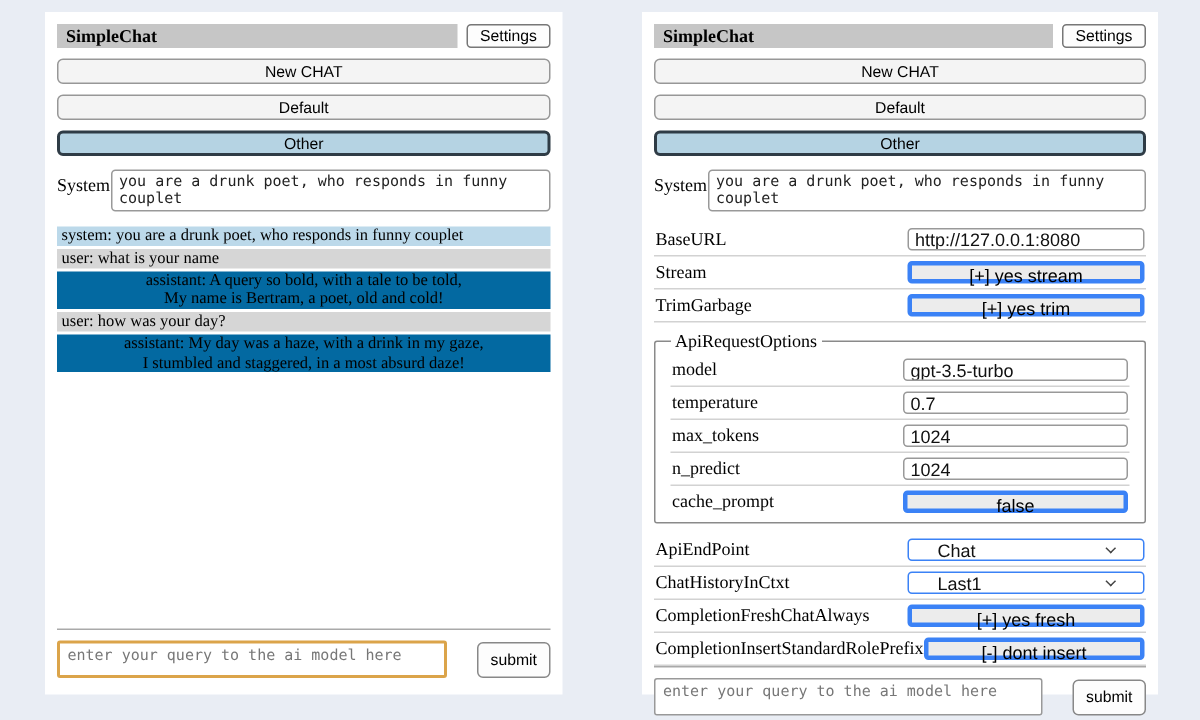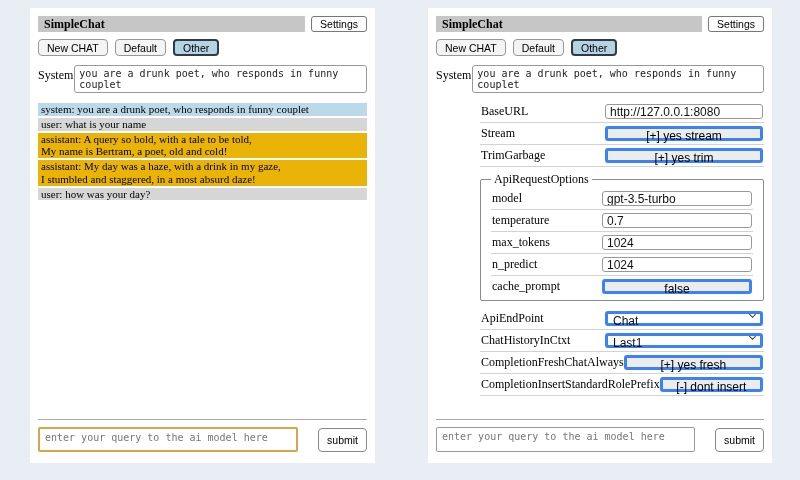--- a/index.html
+++ b/index.html
@@ -18,48 +18,48 @@
   .stage{display:flex;padding:8px 28px 0 30px;gap:53px;height:390px;}
   .panel{background:var(--panel-background);width:345px;height:455px;padding:8px;display:flex;flex-direction:column;}
   .panel.right{width:344px;}
 
   
   .hdr{display:flex;gap:6px;align-items:stretch;}
   .titlebar{flex:1;background:var(--title-bar);font-weight:bold;font-size:12px;padding:1px 6px;line-height:14px;}
   .btn{font-family:"Liberation Sans",sans-serif;font-size:10.5px;background:#fdfdfd;border:1px solid #777;border-radius:3px;padding:1px 8px;color:#000;}
 
   
-  .toolbar{margin-top:7px;display:flex;gap:7px;}
+  .toolbar{margin-top:7px;display:flex;gap:7px;flex-direction:column;}
   .toolbar .btn{background:#f4f4f4;border:1px solid #979797;border-radius:4px;height:17px;}
   .toolbar .btn.active{background:var(--active-session-bg);border:2px solid var(--active-session-border);}
 
   
   .system-row{margin-top:9px;display:flex;gap:1px;}
   .system-row .lbl{font-size:12px;padding-top:3px;}
   .system-row textarea{flex:1;height:28px;resize:none;overflow:hidden;border:1px solid #999;border-radius:3px;
     font-family:"DejaVu Sans Mono",monospace;font-size:10px;padding:2px 4px;color:#222;}
 
   
   .messages{margin-top:10px;}
   .msg{font-size:11px;line-height:1.16;padding:0 3px;margin-bottom:2px;white-space:pre-line;}
   .msg.system{background:var(--system-message-bg);}
   .msg.user{background:var(--user-message-bg);}
-  .msg.assistant{background:#eab308;}
+  .msg.assistant{background:#0369a1;text-align:center;}
 
   
-  .settings{margin-top:8px;margin-left:44px;}
+  .settings{margin-top:8px;}
   .setrow{display:flex;justify-content:space-between;align-items:center;padding:3px 1px;border-bottom:1px solid #d2d2d2;}
   .setrow.noline{border-bottom:none;}
   .slabel{font-size:12px;color:#000;}
   .ctl{width:158px;height:15px;font-family:"Liberation Sans",sans-serif;font-size:12px;}
   input.ctl{border:1px solid #999;border-radius:3px;padding:1px 4px;color:#111;}
   input.ctl::placeholder{color:#9a9a9a;}
   button.ctl{background:#ececec;border:3px solid #3b82f6;border-radius:3px;color:#000;}
-  .ctl-select{border:3px solid #3b82f6;border-radius:3px;background:#fff;display:flex;
-    justify-content:space-between;padding:0 5px;color:#111;}
+  .ctl-select{border:1px solid #3b82f6;border-radius:3px;background:#fff;display:flex;align-items:center;
+    justify-content:space-between;padding:0 19px;color:#111;}
   .chev{width:5px;height:5px;border-left:1px solid #444;border-bottom:1px solid #444;transform:rotate(-45deg);margin-top:-2px;}
   fieldset.apiopts{border:1px solid #8a8a8a;border-radius:2px;margin:5px 0 7px 0;padding:1px 10px 3px 10px;}
   fieldset.apiopts legend{font-size:12px;padding:0 3px;}
   fieldset.apiopts .ctl{width:150px;}
 
   .spacer{flex:1;}
   hr.divider{border:none;border-top:1px solid #a9a9a9;margin:0 0 7px 0;}
 
   
   .query-row{display:flex;gap:20px;margin-bottom:3px;align-items:center;}
@@ -86,23 +86,23 @@
     </div>
     <div class="system-row">
       <span class="lbl">System</span>
       <textarea spellcheck="false" style="">you are a drunk poet, who responds in funny couplet</textarea>
     </div>
     <div class="messages">
         <div class="msg system">system: you are a drunk poet, who responds in funny couplet</div>
         <div class="msg user">user: what is your name</div>
         <div class="msg assistant">assistant: A query so bold, with a tale to be told,
 My name is Bertram, a poet, old and cold!</div>
+        <div class="msg user">user: how was your day?</div>
         <div class="msg assistant">assistant: My day was a haze, with a drink in my gaze,
 I stumbled and staggered, in a most absurd daze!</div>
-        <div class="msg user">user: how was your day?</div>
       </div>
     <div class="spacer"></div>
     <hr class="divider">
     <div class="query-row">
       <textarea class="focused" spellcheck="false" placeholder="enter your query to the ai model here" style=""></textarea>
       <button class="btn">submit</button>
     </div>
   </div>
 
   <div class="panel right">

